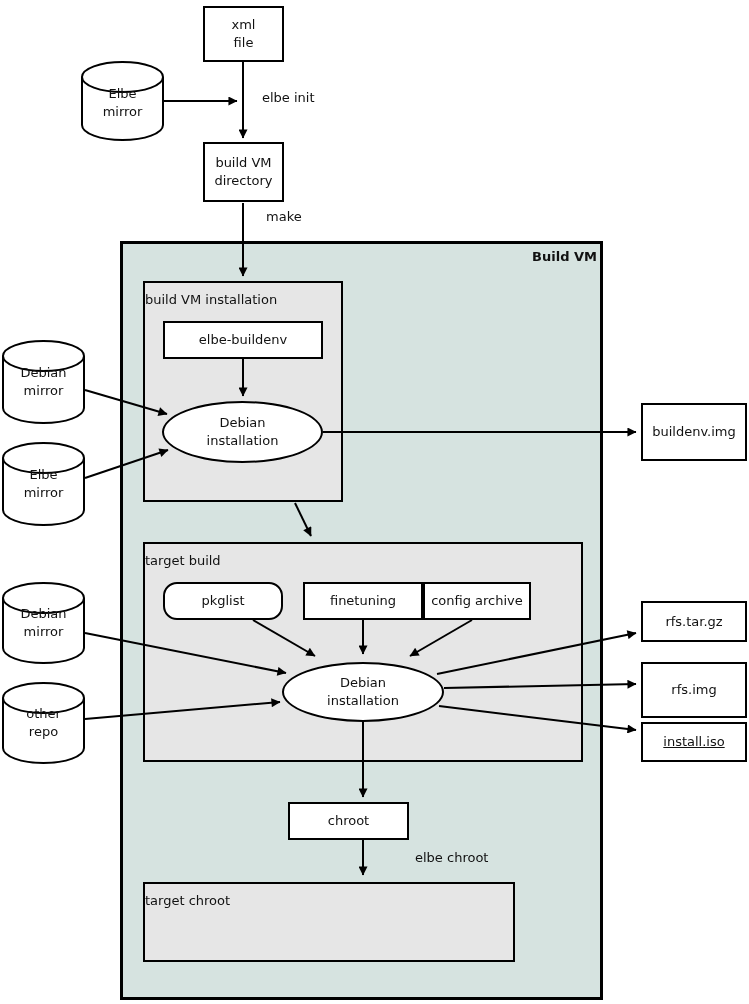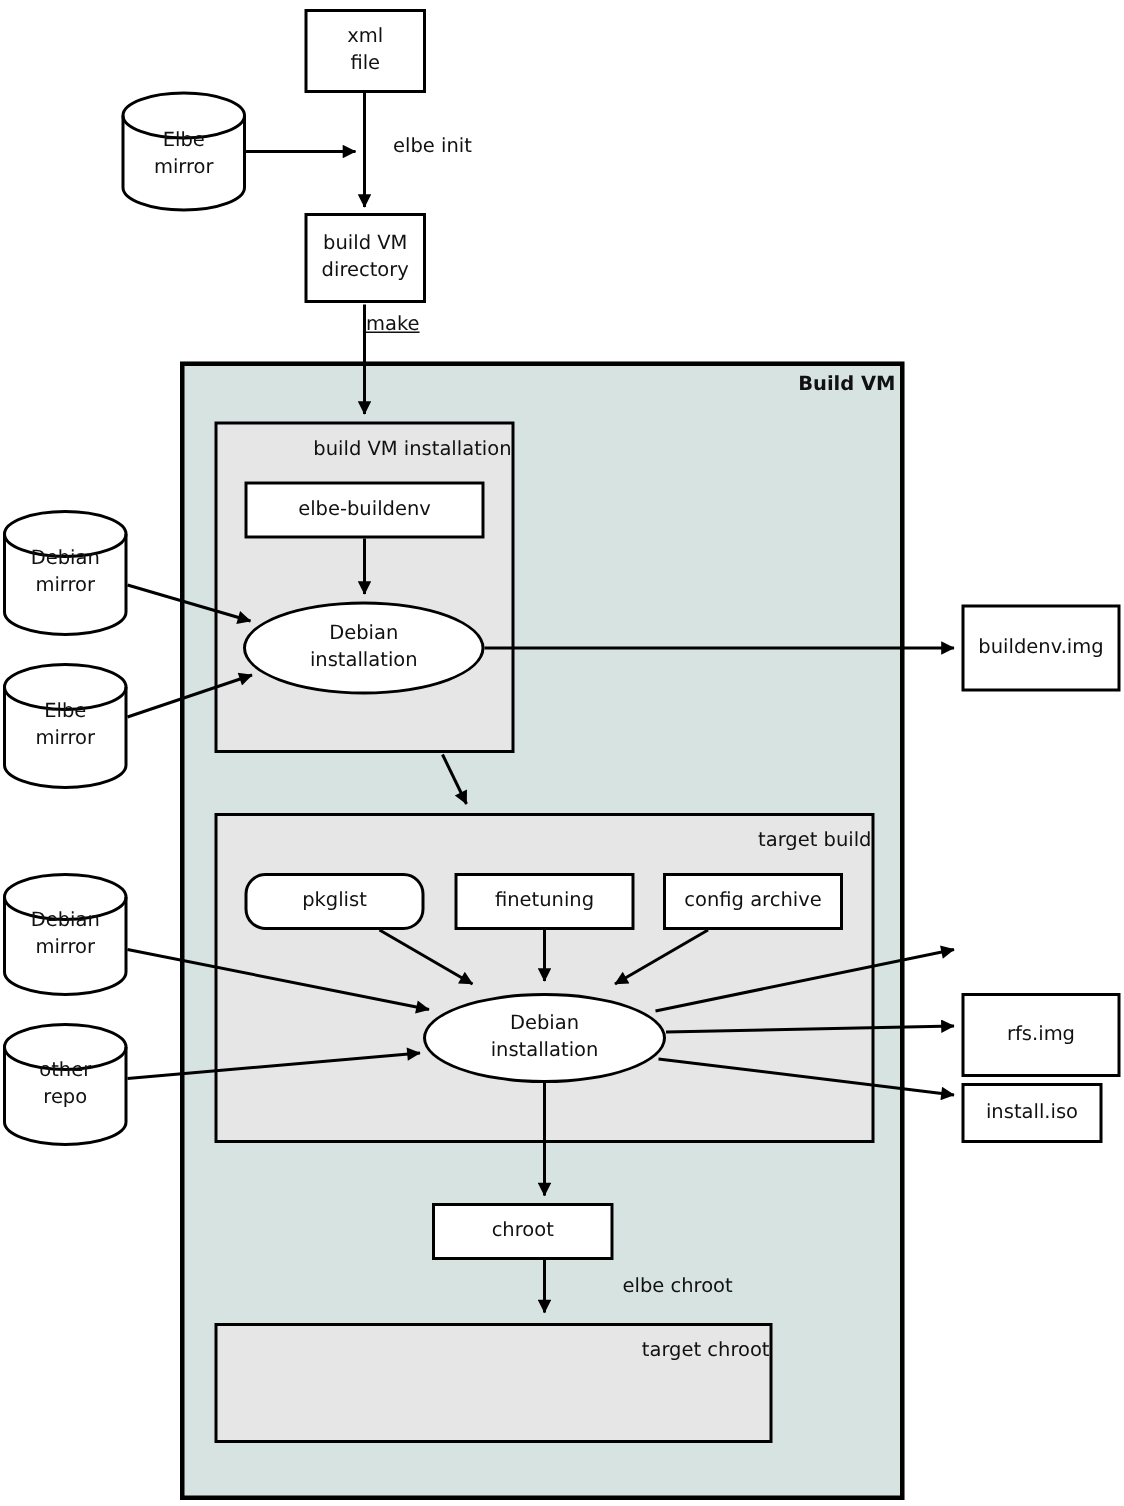--- a/index.html
+++ b/index.html
@@ -20,21 +20,21 @@
   }
   .vm-title {
     font-weight: bold;
     text-align: right;
   }
   .group {
     border: 2px solid #000000;
     background: #e6e6e6;
   }
   .group-title {
-    text-align: right;
+    text-align: left;
     padding-top: 9px;
     white-space: pre-line;
   }
   .node {
     border: 2px solid #000000;
     background: #ffffff;
     display: flex;
     align-items: center;
     justify-content: center;
     text-align: center;
@@ -92,26 +92,27 @@
 directory</div>
 
   <div class="abs node" style="left:163px; top:321px; width:160px; height:38px;">elbe-buildenv</div>
 
   <div class="abs node" style="left:641px; top:403px; width:106px; height:58px;">buildenv.img</div>
 
   <div class="abs node" style="left:163px; top:582px; width:120px; height:38px;border-radius:14px;">pkglist</div>
 
   <div class="abs node" style="left:303px; top:582px; width:120px; height:38px;">finetuning</div>
 
-  <div class="abs node" style="left:442px; top:582px; width:120px; height:38px;">config archive</div>
+  <div class="abs node" style="left:423px; top:582px; width:108px; height:38px;">config archive</div>
 
+  <div class="abs node" style="left:641px; top:601px; width:106px; height:41px;">rfs.tar.gz</div>
 
   <div class="abs node" style="left:641px; top:662px; width:106px; height:56px;">rfs.img</div>
 
-  <div class="abs node" style="left:641px; top:722px; width:94px; height:40px;">install.iso</div>
+  <div class="abs node" style="left:641px; top:722px; width:106px; height:40px;text-decoration:underline;">install.iso</div>
 
   <div class="abs node" style="left:288px; top:802px; width:121px; height:38px;">chroot</div>
 
   <div class="abs ellipse" style="left:162px; top:401px; width:161px; height:62px;">Debian
 installation</div>
 
   <div class="abs ellipse" style="left:282px; top:662px; width:162px; height:60px;">Debian
 installation</div>
 
   <svg class="wires" width="749" height="1004" viewBox="0 0 749 1004">
@@ -169,16 +170,16 @@
   <div class="abs cyl-label" style="left:3px; top:356px; width:81px; height:52px;">Debian
 mirror</div>
   <div class="abs cyl-label" style="left:3px; top:458px; width:81px; height:52px;">Elbe
 mirror</div>
   <div class="abs cyl-label" style="left:3px; top:598px; width:81px; height:50px;">Debian
 mirror</div>
   <div class="abs cyl-label" style="left:3px; top:698px; width:81px; height:50px;">other
 repo</div>
 
   <div class="abs edge-label" style="left:262px; top:90px;">elbe init</div>
-  <div class="abs edge-label" style="left:244px; top:209px;text-decoration:underline;">make</div>
+  <div class="abs edge-label" style="left:266px; top:209px;">make</div>
   <div class="abs edge-label" style="left:383px; top:850px;margin-left:32px;">elbe chroot</div>
 
 </div>
 
 </body></html>

